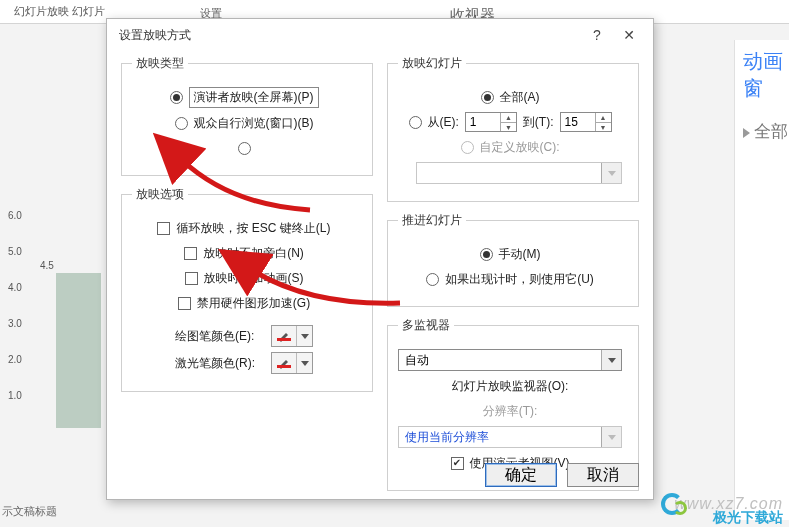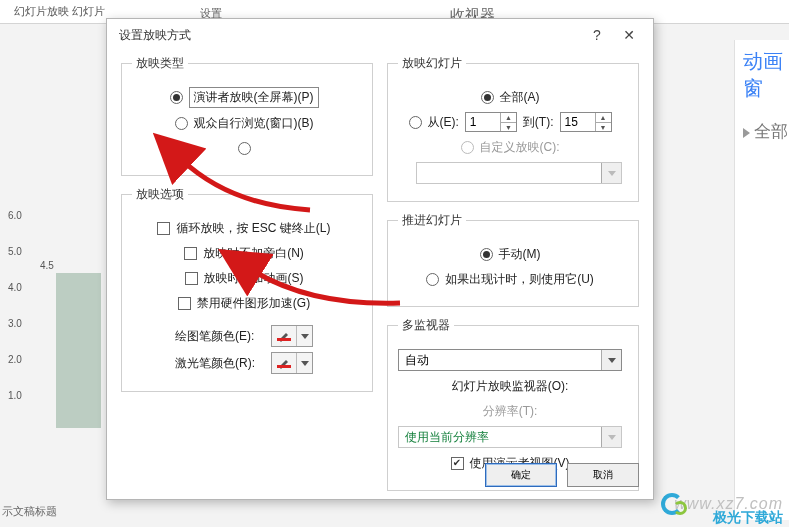--- a/index.html
+++ b/index.html
@@ -105,35 +105,35 @@
   .numfield input{ border:none; width:34px; padding:0 4px; font-size:12px; outline:none;}
   .numfield .spin{ width:16px; border-left:1px solid #aaa; display:flex; flex-direction:column;}
   .numfield .spin div{flex:1; font-size:7px; text-align:center; line-height:9px; color:#555;}
   .numfield .spin div:first-child{border-bottom:1px solid #aaa;}
   .combo{
     display:flex; align-items:center; border:1px solid #8a8a8a; height:22px; background:#fff;
   }
   .combo .val{flex:1; padding:0 6px; overflow:hidden; white-space:nowrap;}
   .combo .dd{ width:20px; height:100%; border-left:1px solid #aaa; display:flex;align-items:center;justify-content:center; background:#efefef;}
   .combo .dd::after{content:"";border-left:4px solid transparent;border-right:4px solid transparent;border-top:5px solid #555;}
-  .combo.dis{border-color:#c7c7c7;} .combo.dis .val{color:#15803d;} .combo.dis .dd::after{border-top-color:#bbb;}
+  .combo.dis{border-color:#c7c7c7;} .combo.dis .val{color:#1d4ed8;} .combo.dis .dd::after{border-top-color:#bbb;}
   .colorbtn{
     display:inline-flex; align-items:center; border:1px solid #9a9a9a; height:22px; background:#f4f4f4;
   }
   .colorbtn .ic{ width:24px; display:flex;align-items:center;justify-content:center; position:relative;}
   .colorbtn .ic svg{display:block;}
   .colorbtn .bar{position:absolute; bottom:3px; left:5px; width:14px; height:3px; background:#d22;}
   .colorbtn .dd{width:16px;border-left:1px solid #bbb;height:100%;display:flex;align-items:center;justify-content:center;}
   .colorbtn .dd::after{content:"";border-left:4px solid transparent;border-right:4px solid transparent;border-top:5px solid #555;}
   .dlg-footer{
     position:absolute; right:14px; bottom:12px; display:flex; gap:10px;
   }
   .btn{
     width:72px; height:24px; border:1px solid #8a8a8a; background:#efefef;
-    display:flex;align-items:center;justify-content:center; cursor:pointer; font-size:10px;
+    display:flex;align-items:center;justify-content:center; cursor:pointer; font-size:16px;
   }
   .btn.primary{border:1px solid #2e6bbd; box-shadow:inset 0 0 0 1px #9cc0ea;}
   
   .arrow{position:absolute; pointer-events:none;}
   .arrow svg{overflow:visible;}
 </style>
 </head>
 <body>
 
 <div class="ribbon">

